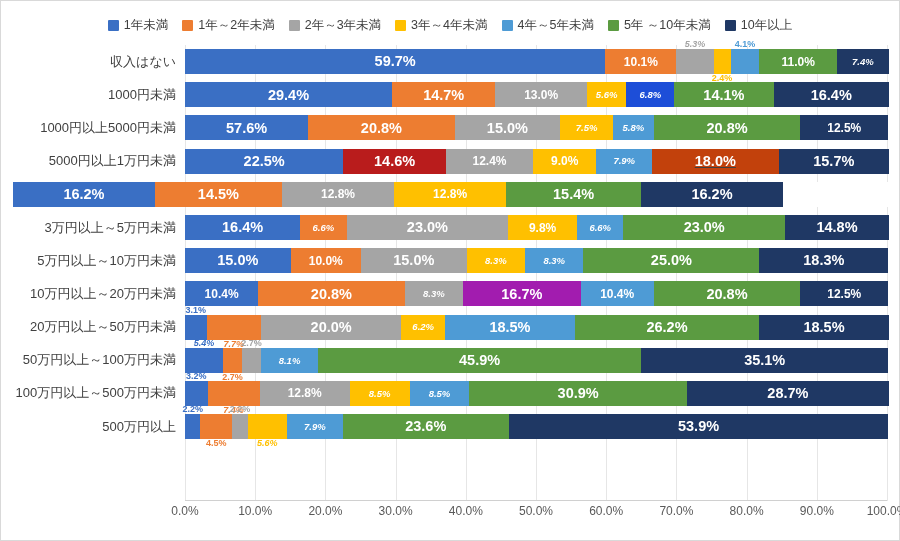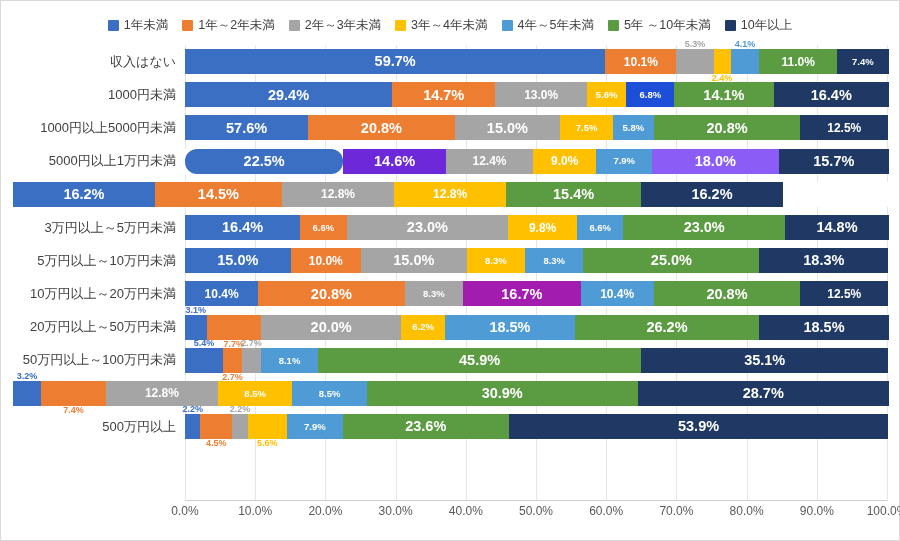--- a/index.html
+++ b/index.html
@@ -70,21 +70,21 @@
     overflow:visible;
   }
   .seg span{
     color:#ffffff;
     font-weight:bold;
     white-space:nowrap;
     line-height:1;
   }
   .seg.big span{font-size:14.5px;}
   .seg.mid span{font-size:12px;}
-  .seg.small span{font-size:9.5px;}
+  .seg.small span{font-size:9.5px;font-style:italic;}
   .seg.tiny span{font-size:8px;}
   
   .seg.lab-up span{position:absolute;top:-9px;}
   .seg.lab-down span{position:absolute;bottom:-9px;}
   
   #xaxis{
     position:absolute;
     left:184px;
     right:12px;
     top:503px;
@@ -237,36 +237,36 @@
             <span>20.8%</span>
           </div>
           <div class="seg mid" style="background: rgb(31, 56, 100); width: 12.5%;">
             <span>12.5%</span>
           </div>
         </div>
       </div>
       <div class="row">
         <div class="rowlabel">5000円以上1万円未満</div>
         <div class="bar">
-          <div class="seg big" style="background: rgb(58, 111, 196); width: 22.5%; border-radius: 12px;">
+          <div class="seg big" style="background: rgb(58, 111, 196); width: 22.5%;">
             <span>22.5%</span>
           </div>
-          <div class="seg big" style="background: #6d28d9; width: 14.6%;">
+          <div class="seg big" style="background: #b91c1c; width: 14.6%;">
             <span>14.6%</span>
           </div>
           <div class="seg mid" style="background: rgb(165, 165, 165); width: 12.4%;">
             <span>12.4%</span>
           </div>
           <div class="seg mid" style="background: rgb(255, 192, 0); width: 9%;">
             <span>9.0%</span>
           </div>
           <div class="seg small" style="background: rgb(78, 155, 213); width: 7.9%;">
             <span>7.9%</span>
           </div>
-          <div class="seg big" style="background: #8b5cf6; width: 18%;">
+          <div class="seg big" style="background: #c2410c; width: 18%; text-decoration: underline;">
             <span>18.0%</span>
           </div>
           <div class="seg big" style="background: rgb(31, 56, 100); width: 15.7%;">
             <span>15.7%</span>
           </div>
         </div>
       </div>
       <div class="row">
         <div class="bar">
           <div class="seg big" style="background: rgb(58, 111, 196); width: 16.2%;">
@@ -410,20 +410,21 @@
           </div>
           <div class="seg big" style="background: rgb(91, 155, 65); width: 45.9%;">
             <span>45.9%</span>
           </div>
           <div class="seg big" style="background: rgb(31, 56, 100); width: 35.1%;">
             <span>35.1%</span>
           </div>
         </div>
       </div>
       <div class="row">
+        <div class="rowlabel">100万円以上～500万円未満</div>
         <div class="bar">
           <div class="seg tiny lab-up" style="background: rgb(58, 111, 196); width: 3.2%;">
             <span style="color: rgb(58, 111, 196); font-size: 9px;">3.2%</span>
           </div>
           <div class="seg small lab-down" style="background: rgb(237, 125, 49); width: 7.4%;">
             <span style="color: rgb(237, 125, 49); font-size: 9px;">7.4%</span>
           </div>
           <div class="seg mid" style="background: rgb(165, 165, 165); width: 12.8%;">
             <span>12.8%</span>
           </div>

